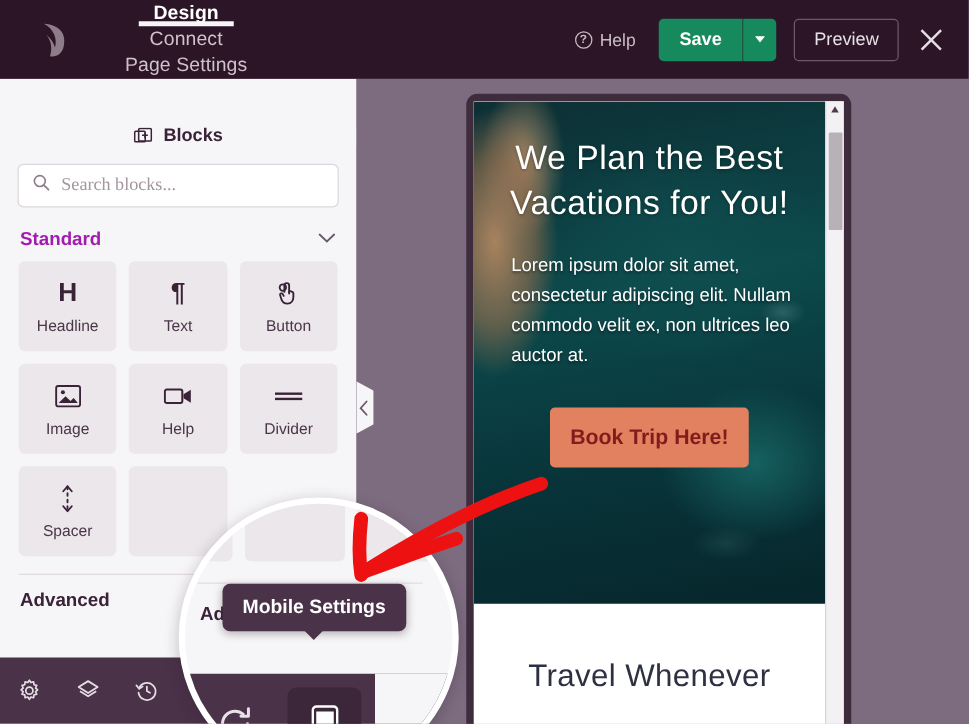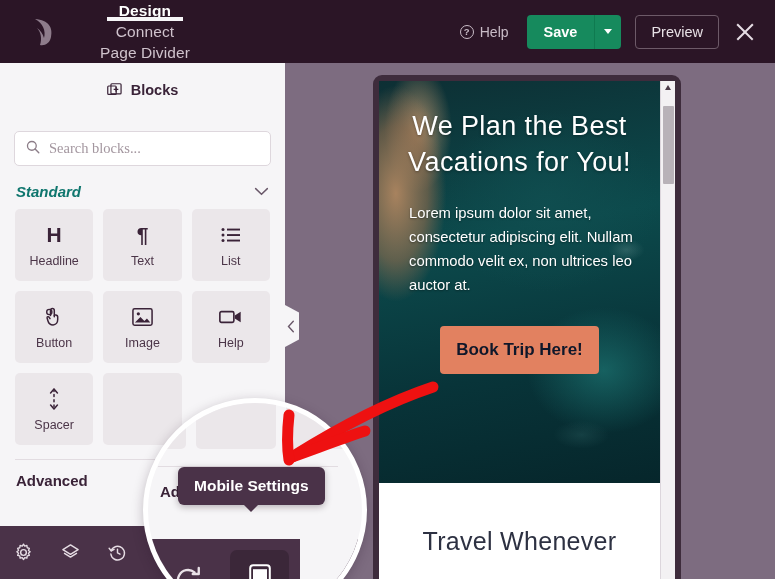--- a/index.html
+++ b/index.html
@@ -107,21 +107,21 @@
   .close-btn i:last-child  { transform: rotate(-45deg); }
 
   
   .sidebar {
     position: absolute; left: 0; top: 63px;
     width: 285px; height: 516px;
     background: #f6f5f7;
     z-index: 20;
     overflow: hidden;
   }
-  .tabs { display: flex; height: 54px; }
+  .tabs { display: flex; height: 54px; align-items: flex-end; }
   .tab {
     flex: 1; display: flex; align-items: center; justify-content: center;
     gap: 9px; font-size: 14.5px; cursor: pointer;
   }
   .tab.active { background: #f6f5f7; color: #3a2338; font-weight: bold; }
   .tab.inactive { background: #d9d2d8; color: #6f5f6c; }
   .tab svg { display: block; }
 
   .search-wrap { padding: 14px 14px 0 14px; }
   .search-box {
@@ -135,21 +135,21 @@
     font-size: 14.5px; color: #a21caf; width: 100%;
     font-family: Liberation Serif, serif;
   }
   .search-box input::placeholder { color: #a3969f; }
 
   .group-head {
     display: flex; align-items: center;
     padding: 16px 16px 9px 16px;
     cursor: pointer;
   }
-  .group-head .t { font-size: 15px; font-weight: bold; color: #0f766e; font-style: italic; }
+  .group-head .t { font-size: 15px; font-weight: bold; color: #a21caf; }
   .group-head .chev { margin-left: auto; }
 
   .block-grid {
     display: grid;
     grid-template-columns: repeat(3, 1fr);
     gap: 10px;
     padding: 0 15px;
   }
   .block-card {
     background: #ebe7ea; border-radius: 5px;
@@ -258,21 +258,21 @@
     padding: 22px 18px 0 18px;
     color: #fff;
     font-size: 14.8px;
     line-height: 1.62;
     text-shadow: 0 1px 2px rgba(0,0,0,.4);
     margin-left: 12px;
   }
   .cta-wrap { position: relative; z-index: 2; text-align: center; margin-top: 28px; }
   .cta {
     display: inline-block;
-    background: #e28160; color: #0f172a;
+    background: #e28160; color: #7f1d1d;
     font-size: 17px; font-weight: bold;
     padding: 14px 16px; border-radius: 4px;
     border: none; cursor: pointer; font-family: inherit;
   }
   .section2 {
     padding: 42px 14px 0 14px;
     text-align: center;
   }
   .section2 h2 {
     font-size: 25px; font-weight: 300; color: #2d3142;
@@ -386,21 +386,21 @@
     </div>
 
     <div class="nav">
       <div class="nav-item active">
         <span>Design</span>
       </div>
       <div class="nav-item">
         <span>Connect</span>
       </div>
       <div class="nav-item">
-        <span>Page Divider</span>
+        <span>Page Settings</span>
       </div>
     </div>
 
     <div class="topbar-right">
       <div class="help-btn">
         <span class="help-icon">?</span>
         <span>Help</span>
       </div>
       <div class="save-group">
         <button class="save-btn">Save</button>
@@ -487,33 +487,20 @@
         <span class="lb">Headline</span>
       </div>
 
       <div class="block-card">
         <span class="ic">
             <span class="pl">¶</span>
           </span>
         <span class="lb">Text</span>
       </div>
 
-      <div class="block-card">
-        <span class="ic">
-          <svg width="20" height="16" viewBox="0 0 20 16">
-            <circle cx="2" cy="2.5" r="1.5" fill="#3a2338"></circle>
-              <rect x="6" y="1.6" width="13" height="1.9" fill="#3a2338"></rect>
-            <circle cx="2" cy="8" r="1.5" fill="#3a2338"></circle>
-              <rect x="6" y="7.1" width="13" height="1.9" fill="#3a2338"></rect>
-            <circle cx="2" cy="13.5" r="1.5" fill="#3a2338"></circle>
-              <rect x="6" y="12.6" width="13" height="1.9" fill="#3a2338"></rect>
-          </svg>
-        </span>
-        <span class="lb">List</span>
-      </div>
 
       <div class="block-card">
         <span class="ic">
           <svg width="20" height="22" viewBox="0 0 20 22">
             <path d="M6.5 9.5V4.4a1.9 1.9 0 1 1 3.8 0v6.4" fill="none" stroke="#3a2338" stroke-width="1.5" stroke-linecap="round"></path>
             <path d="M10.3 9.6c0-1 3.4-.6 3.4 .8v3.2c0 3-1.8 5.3-4.6 5.3-2.5 0-4.5-1.6-5.1-3.9l-.9-3c-.3-1.1 1.4-1.9 2.1-.7l.8 1.4" fill="none" stroke="#3a2338" stroke-width="1.5" stroke-linecap="round" stroke-linejoin="round"></path>
             <circle cx="5.3" cy="6" r="2.6" fill="none" stroke="#3a2338" stroke-width="1.4"></circle>
           </svg>
         </span>
         <span class="lb">Button</span>
@@ -533,20 +520,29 @@
       <div class="block-card">
         <span class="ic">
           <svg width="23" height="16" viewBox="0 0 24 16">
             <rect x="0.9" y="2.4" width="14.6" height="11.2" rx="1.6" fill="none" stroke="#3a2338" stroke-width="1.7"></rect>
             <path d="M16.5 6.4 L22.6 2.6 V13.4 L16.5 9.6 Z" fill="#3a2338"></path>
           </svg>
         </span>
         <span class="lb">Help</span>
       </div>
 
+      <div class="block-card">
+        <span class="ic">
+          <svg width="22" height="10" viewBox="0 0 22 10">
+            <rect x="0" y="2" width="22" height="1.9" fill="#3a2338"></rect>
+            <rect x="0" y="6.2" width="22" height="1.9" fill="#3a2338"></rect>
+          </svg>
+        </span>
+        <span class="lb">Divider</span>
+      </div>
 
       <div class="block-card">
         <span class="ic">
           <svg width="16" height="22" viewBox="0 0 16 22">
             <path d="M8 1 L4.6 5 M8 1 L11.4 5 M8 21 L4.6 17 M8 21 L11.4 17" fill="none" stroke="#3a2338" stroke-width="1.5" stroke-linecap="round"></path>
             <path d="M8 1.4 V20.6" fill="none" stroke="#3a2338" stroke-width="1.5" stroke-linecap="round" stroke-dasharray="2 3.2"></path>
           </svg>
         </span>
         <span class="lb">Spacer</span>
       </div>

